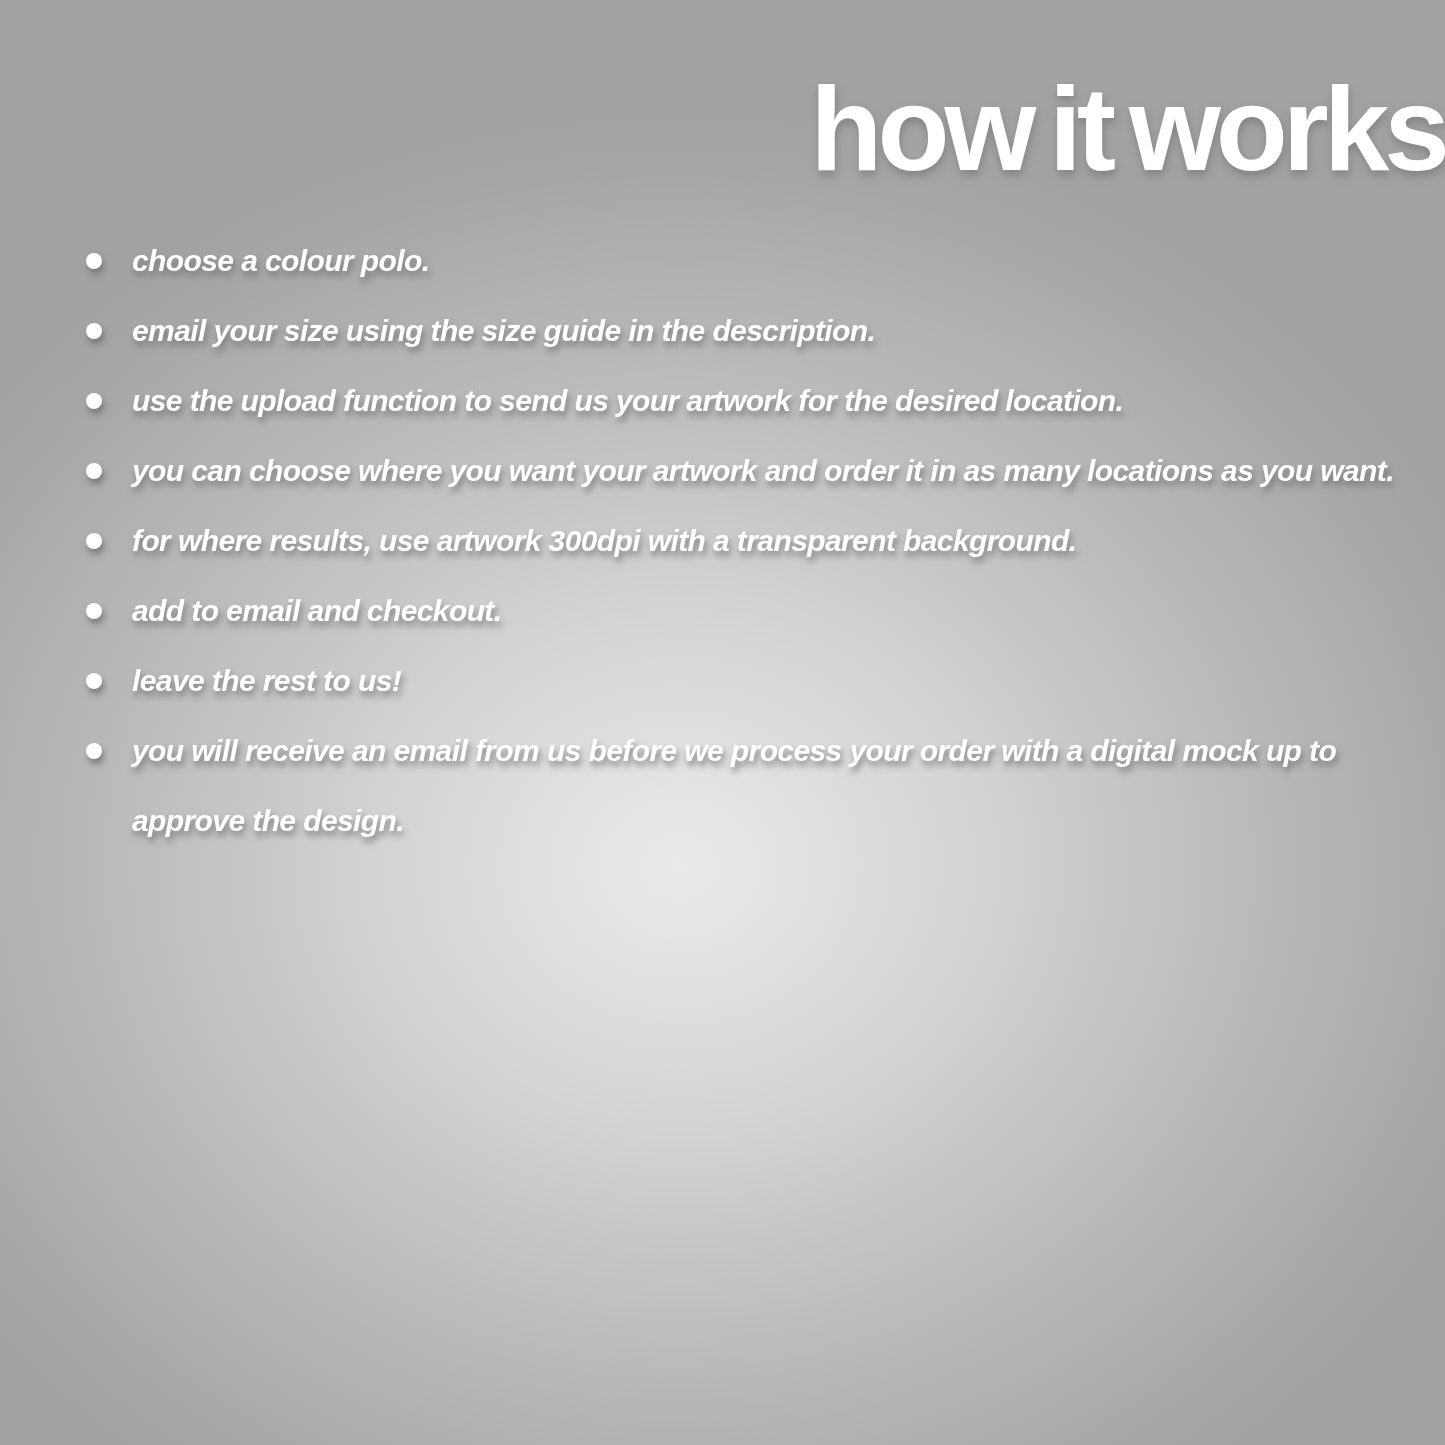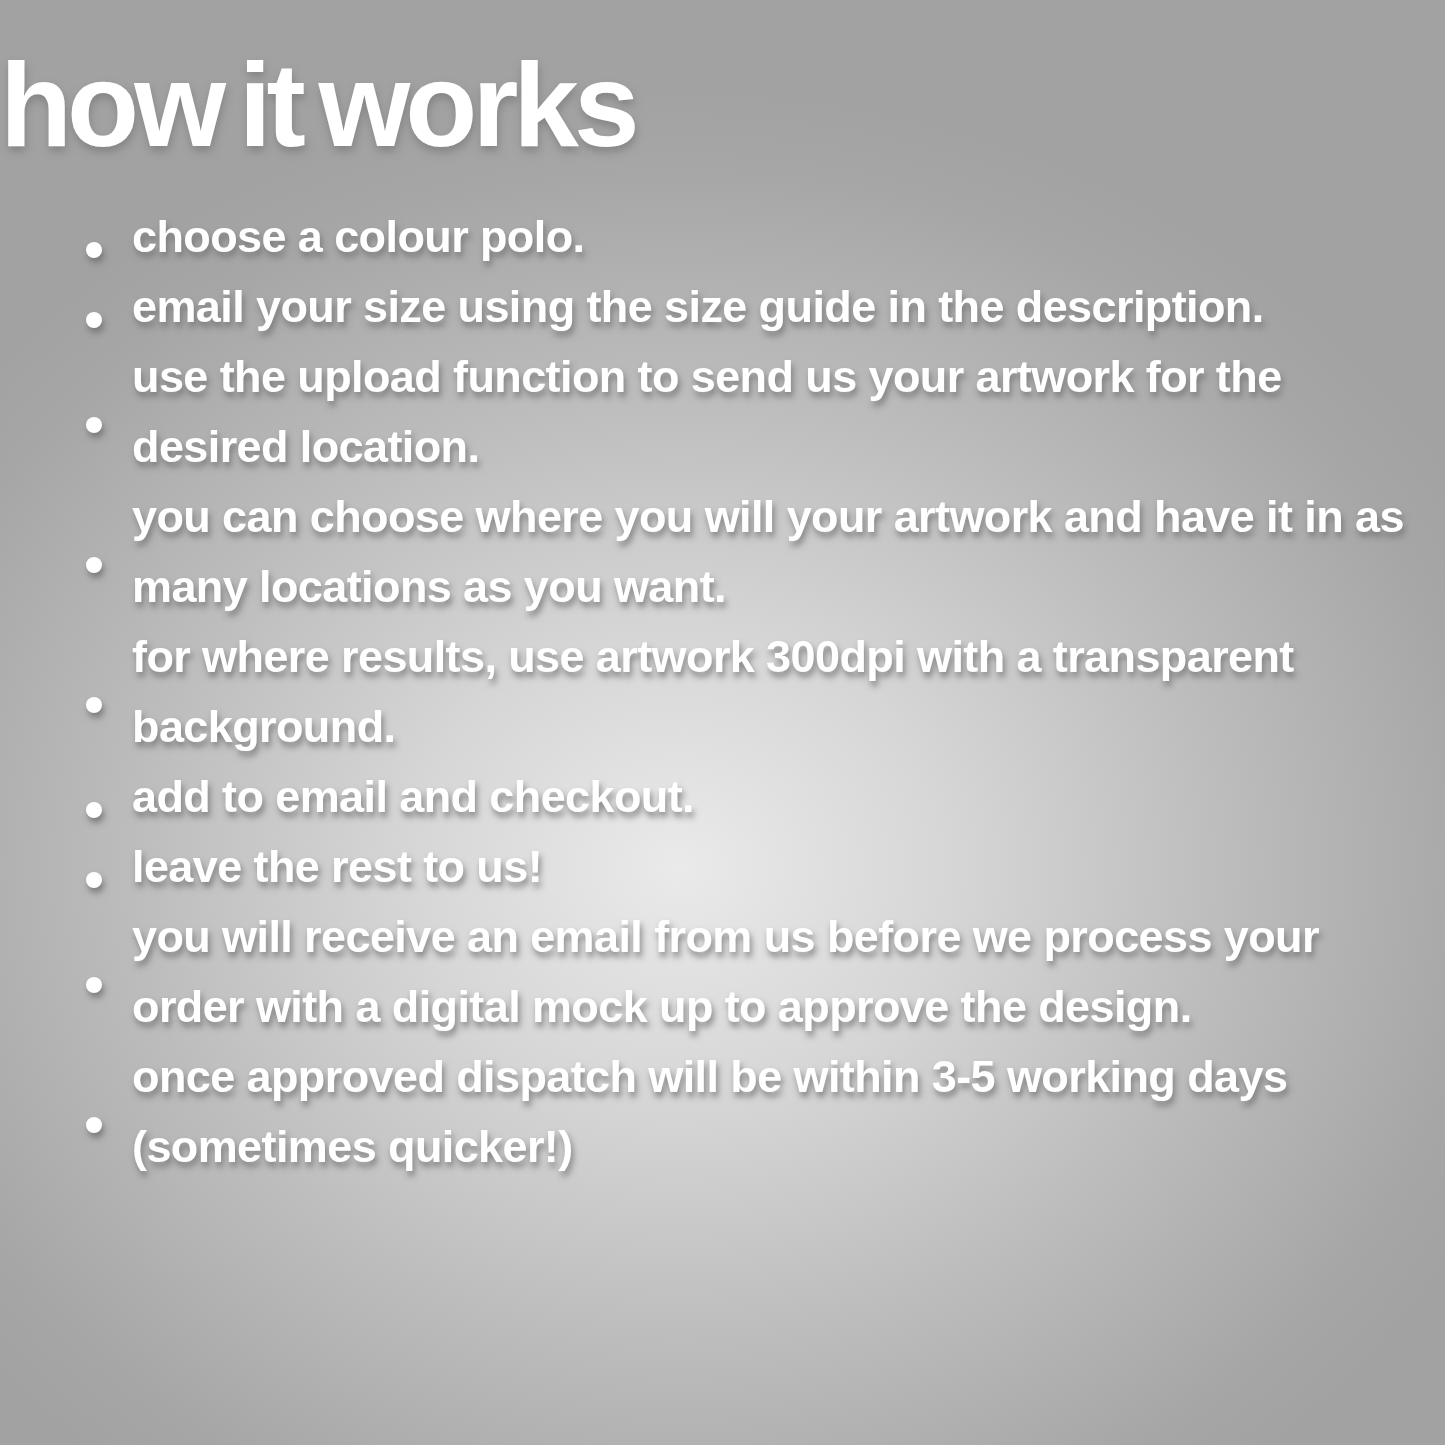--- a/index.html
+++ b/index.html
@@ -11,44 +11,45 @@
     position: relative;
     width: 1445px;
     height: 1445px;
     overflow: hidden;
     background: radial-gradient(ellipse 900px 780px at 47% 60%,
                 #eaeaea 0%, #d6d6d6 30%, #bdbdbd 60%, #a6a6a6 90%, #a2a2a2 100%);
     font-family: "Liberation Sans", sans-serif;
   }
   .title {
     margin: 0;
-    padding-top: 44px;
-    text-align: left;
+    padding-top: 68px;
+    text-align: right;
     font-size: 118px;
     line-height: 1.05;
     font-weight: 700;
     letter-spacing: -5px;
     word-spacing: -10px;
     color: #ffffff;
     text-shadow: 1px 5px 8px rgba(115,115,115,0.65);
   }
   ul.instructions {
     list-style: none;
     margin: 34px 0 0 0;
     padding: 0 38px 0 82px;
   }
   ul.instructions li {
     display: flex;
-    align-items: center;
+    align-items: flex-start;
     color: #ffffff;
-    font-size: 45px;
+    font-size: 30px;
     line-height: 70px;
     font-weight: 700;
     letter-spacing: -0.6px;
     text-shadow: 2px 5px 6px rgba(110,110,110,0.8);
+    font-style: italic;
   }
   .dot {
     flex: 0 0 auto;
     width: 16px;
     height: 16px;
     margin: 27px 30px 0 4px;
     border-radius: 50%;
     background: #ffffff;
     box-shadow: 2px 5px 6px rgba(110,110,110,0.8);
   }
@@ -70,36 +71,32 @@
     <li>
       <span class="dot"></span>
       <span class="txt">email your size using the size guide in the description.</span>
     </li>
     <li>
       <span class="dot"></span>
       <span class="txt">use the upload function to send us your artwork for the desired location.</span>
     </li>
     <li>
       <span class="dot"></span>
-      <span class="txt">you can choose where you will your artwork and have it in as many locations as you want.</span>
+      <span class="txt">you can choose where you want your artwork and order it in as many locations as you want.</span>
     </li>
     <li>
       <span class="dot"></span>
       <span class="txt">for where results, use artwork 300dpi with a transparent background.</span>
     </li>
     <li>
       <span class="dot"></span>
       <span class="txt">add to email and checkout.</span>
     </li>
     <li>
       <span class="dot"></span>
       <span class="txt">leave the rest to us!</span>
     </li>
     <li>
       <span class="dot"></span>
       <span class="txt">you will receive an email from us before we process your order with a digital mock up to approve the design.</span>
     </li>
-    <li>
-      <span class="dot"></span>
-      <span class="txt">once approved dispatch will be within 3-5 working days (sometimes quicker!)</span>
-    </li>
   </ul>
 </div>
 
 </body></html>

